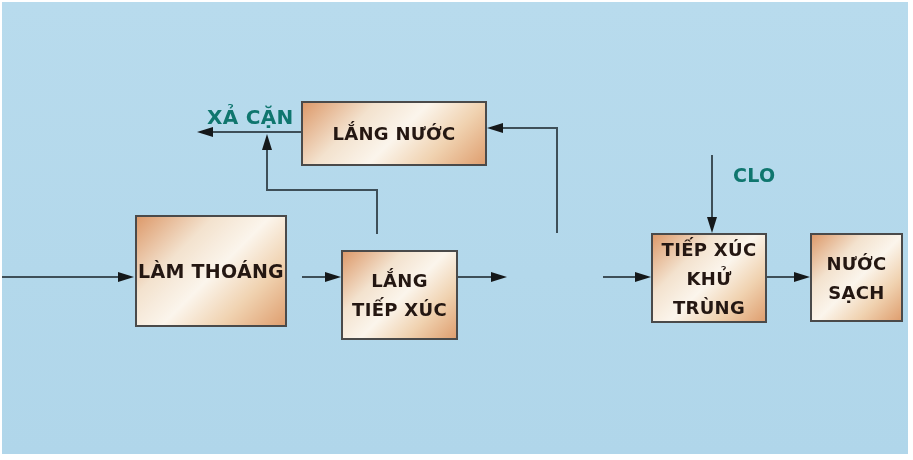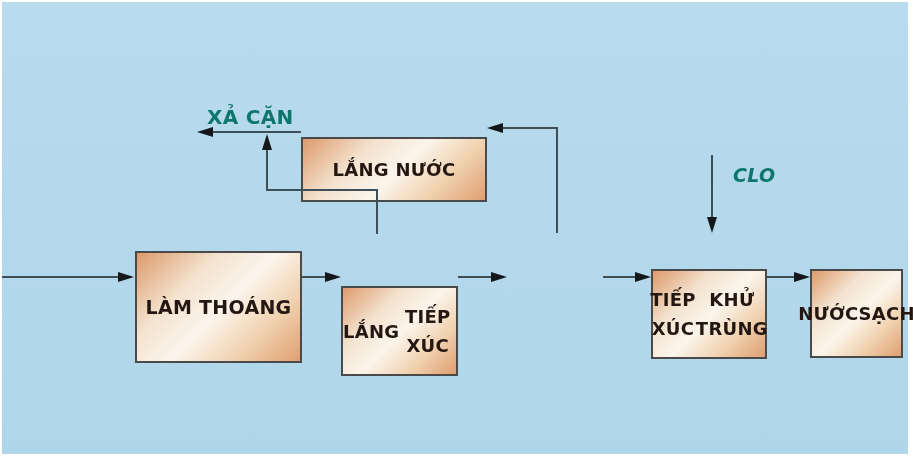--- a/index.html
+++ b/index.html
@@ -22,33 +22,32 @@
     width: 906px;
     height: 452px;
     background: linear-gradient(180deg, #b8dbed 0%, #b3d8eb 60%, #b0d6ea 100%);
   }
   .node {
     position: absolute;
     box-sizing: border-box;
     border: 2px solid #4a4a4a;
     background: linear-gradient(135deg, #dd9a6b 0%, #f3e2ce 30%, #fbf5ec 52%, #f0d2b0 75%, #df9f70 100%);
     display: flex;
-    flex-direction: row;
+    flex-direction: column;
     align-items: center;
     justify-content: center;
     text-align: center;
     color: #241712;
     font-weight: bold;
     font-size: 18px;
     line-height: 29px;
     letter-spacing: 0.3px;
-    margin-top: 36px;
   }
   .node-lang-nuoc-rua-loc { left: 301px; top: 101px; width: 186px; height: 65px; }
-  .node-lam-thoang        { left: 135px; top: 215px; width: 167px; height: 112px; font-size: 19px; }
+  .node-lam-thoang        { left: 135px; top: 215px; width: 152px; height: 112px; font-size: 19px; }
   .node-lang-tiep-xuc     { left: 341px; top: 250px; width: 117px; height: 90px; }
   .node-loc               { left: 507px; top: 233px; width: 96px;  height: 89px; font-size: 19px; }
   .node-tiep-xuc-khu-trung{ left: 651px; top: 233px; width: 116px; height: 90px; }
   .node-nuoc-sach         { left: 810px; top: 233px; width: 93px;  height: 89px; }
 
   .hline, .vline {
     position: absolute;
     background: #3e4f58;
   }
   .hline { height: 2px; }
@@ -83,21 +82,21 @@
   .float-label {
     position: absolute;
     color: #0f766e;
     font-weight: bold;
     font-size: 20px;
     letter-spacing: 0.3px;
     white-space: nowrap;
   }
   .label-input     { left: 4px;   top: 247px; }
   .label-discharge { left: 207px; top: 105px; }
-  .label-chlorine  { left: 733px; top: 164px; font-size: 19px; font-style: italic; }
+  .label-chlorine  { left: 733px; top: 164px; font-size: 19px; }
 </style>
 </head>
 <body>
 
 <div class="canvas">
   <div class="bg"></div>
 
   <div class="node node-lang-nuoc-rua-loc">
     <span>LẮNG NƯỚC</span>
   </div>

